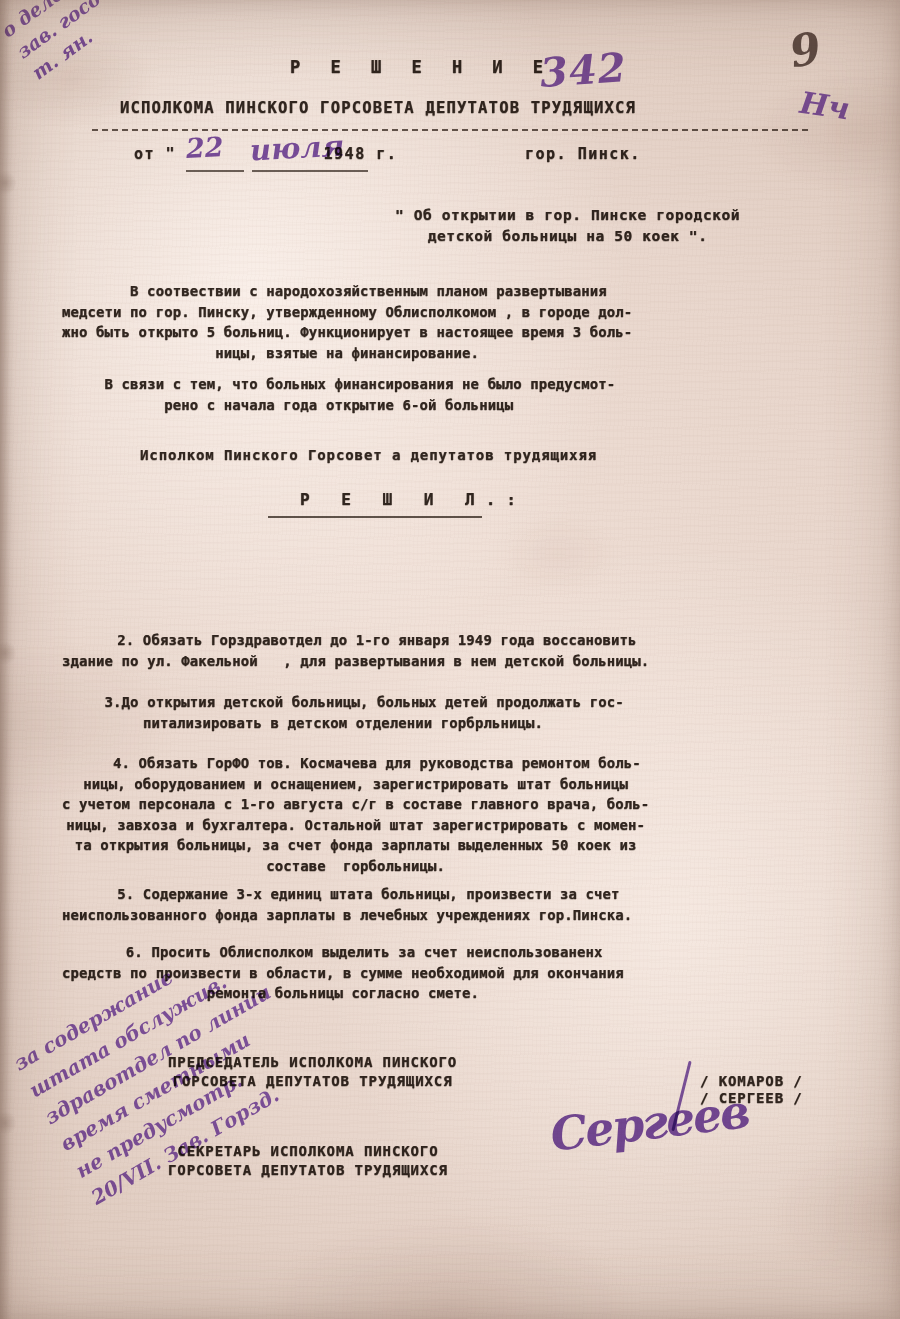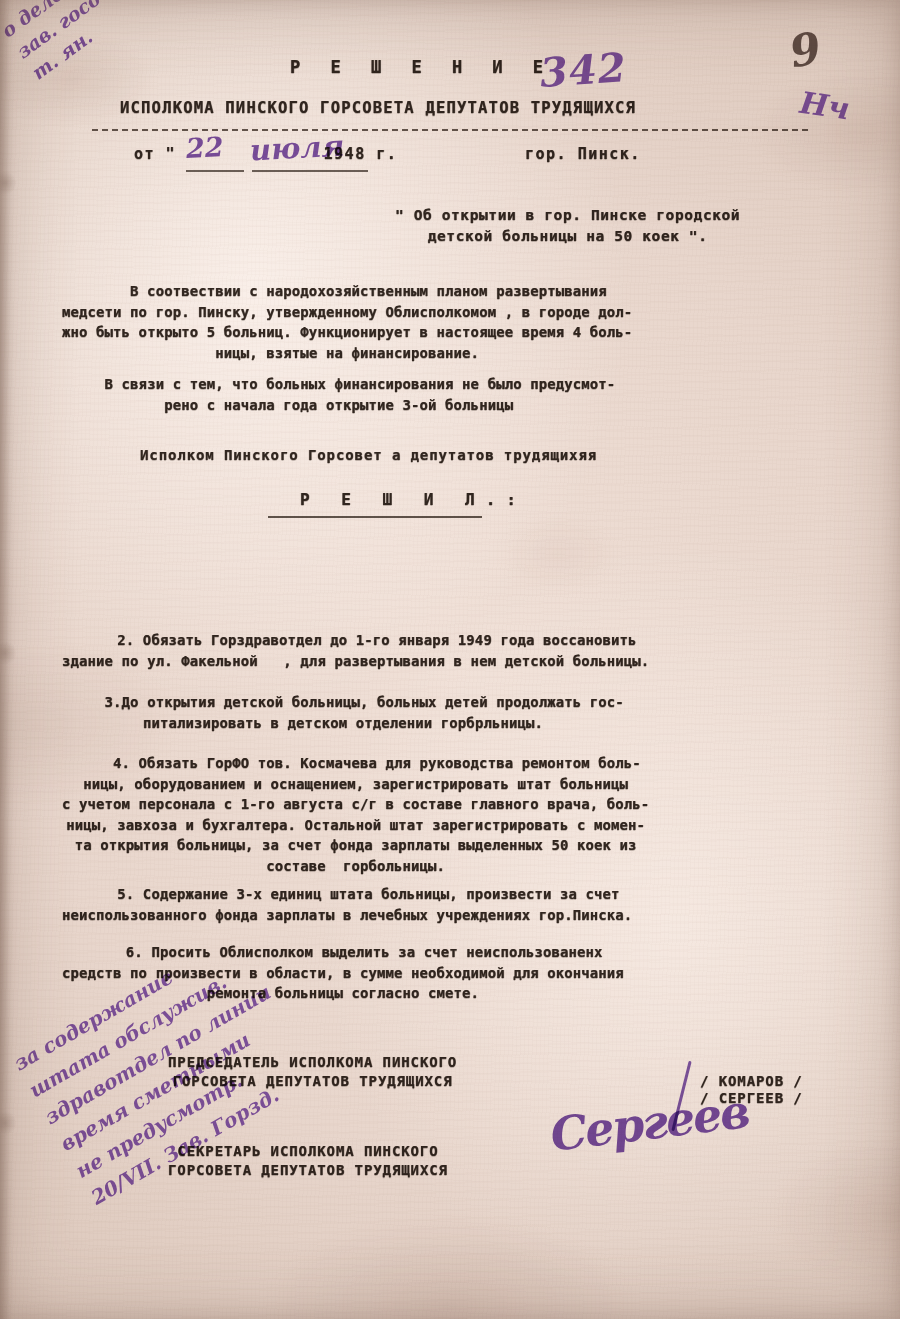--- a/index.html
+++ b/index.html
@@ -303,25 +303,25 @@
     <div class="tw" id="date-line">от "              1948 г.</div>
     <div class="tw" id="city-line">гор. Пинск.</div>
     <div class="date-underline" style="left:186px; top:170px; width:58px;"></div>
     <div class="date-underline" style="left:252px; top:170px; width:116px;"></div>
 
     <div class="tw" id="subject"><span>" Об открытии в гор. Пинске городской</span>
 <span>детской больницы на 50 коек ".</span></div>
 
     <div class="tw para" id="para-1"><span>     В соотвествии с народохозяйственным планом развертывания</span>
 <span>медсети по гор. Пинску, утвержденному Облисполкомом , в городе дол-</span>
-<span>жно быть открыто 5 больниц. Функционирует в настоящее время 4 боль-</span>
+<span>жно быть открыто 5 больниц. Функционирует в настоящее время 3 боль-</span>
 <span>ницы, взятые на финансирование.</span></div>
 
     <div class="tw para" id="para-2"><span>     В связи с тем, что больных финансирования не было предусмот-</span>
-<span>рено с начала года открытие 3-ой больницы</span></div>
+<span>рено с начала года открытие 6-ой больницы</span></div>
 
     <div class="tw" id="org-decides">Исполком Пинского Горсовет а депутатов трудящихяя</div>
 
     <div class="tw" id="reshil">Р Е Ш И Л.:</div>
     <div id="reshil-rule"></div>
 
 
     <div class="tw para" id="item-2"><span>     2. Обязать Горздравотдел до 1-го января 1949 года воссановить</span>
 <span>здание по ул. Факельной   , для развертывания в нем детской больницы.</span></div>
 

